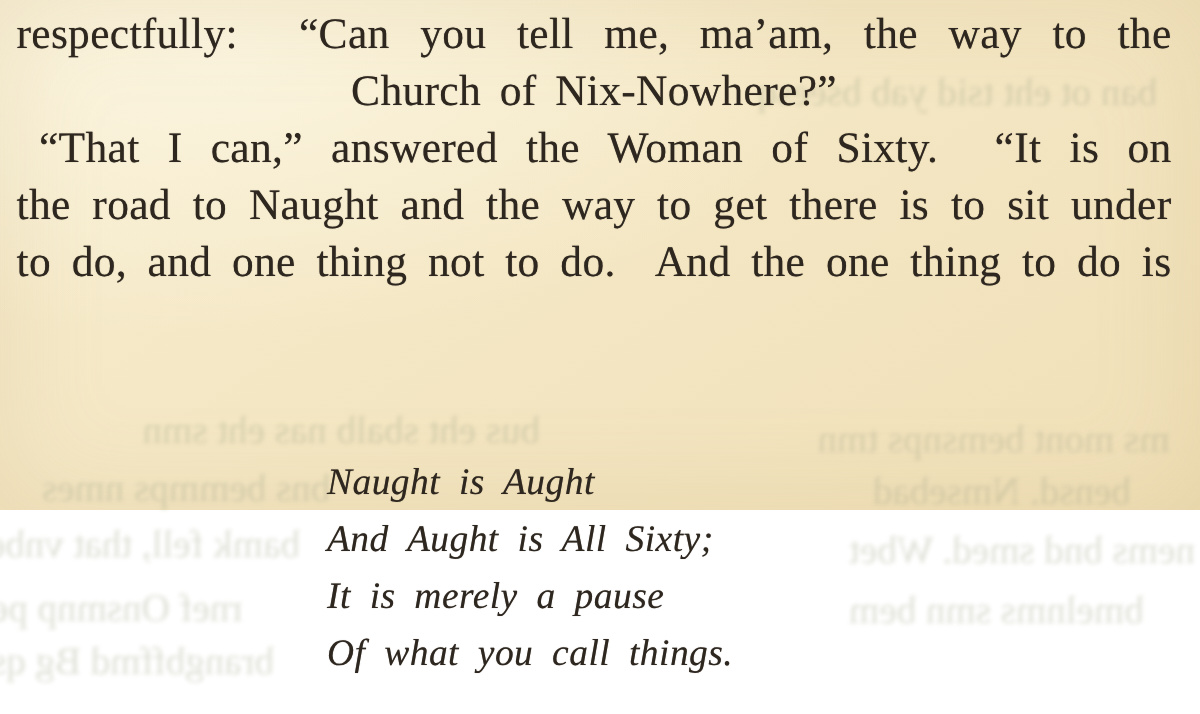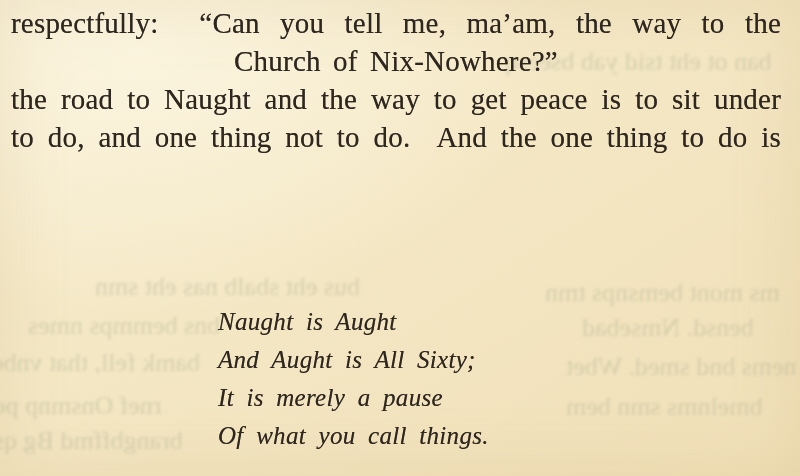--- a/index.html
+++ b/index.html
@@ -5,21 +5,21 @@
   html, body {
     margin: 0;
     padding: 0;
     width: 800px;
     height: 476px;
     overflow: hidden;
   }
   .page {
     position: relative;
     width: 800px;
-    height: 476px;
+    height: 340px;
     background:
       radial-gradient(ellipse at 18% 10%, rgba(255,252,238,0.55) 0%, rgba(255,252,238,0) 45%),
       linear-gradient(148deg, #f7edd0 0%, #f4e7c4 45%, #f0e0b8 100%);
     box-shadow: inset 0 0 70px rgba(186,156,96,0.18);
     font-family: "Liberation Serif", "DejaVu Serif", serif;
     color: #2e271f;
   }
   
   .prose {
     position: absolute;
@@ -86,21 +86,22 @@
   <span class="ghost" style="left:582px; top:313px;">bensd. Nmsebad</span>
   <span class="ghost" style="left:-8px;  top:348px;">bamk fell, that vnbe</span>
   <span class="ghost" style="left:566px; top:352px;">nems bnd smed. Wbet</span>
   <span class="ghost" style="left:-6px;  top:391px;">rnef   Onsmnp pe</span>
   <span class="ghost" style="left:566px; top:392px;">bmelnms smn bem</span>
   <span class="ghost" style="left:-6px;  top:426px;">brangbffmd Bg qs</span>
 
   <div class="prose">
     <div class="line justify">respectfully:&nbsp; “Can you tell me, ma’am, the way to the</div>
     <div class="line endline">Church of Nix-Nowhere?”</div>
-    <div class="line justify">the road to Naught and the way to get peace is to sit under</div>
+    <div class="line justify indent">“That I can,” answered the Woman of Sixty.&nbsp; “It is on</div>
+    <div class="line justify">the road to Naught and the way to get there is to sit under</div>
     <div class="line justify">to do, and one thing not to do.&nbsp; And the one thing to do is</div>
   </div>
 
   <div class="verse">
     <div class="vline">Naught is Aught</div>
     <div class="vline">And Aught is All Sixty;</div>
     <div class="vline">It is merely a pause</div>
     <div class="vline">Of what you call things.</div>
   </div>
 

